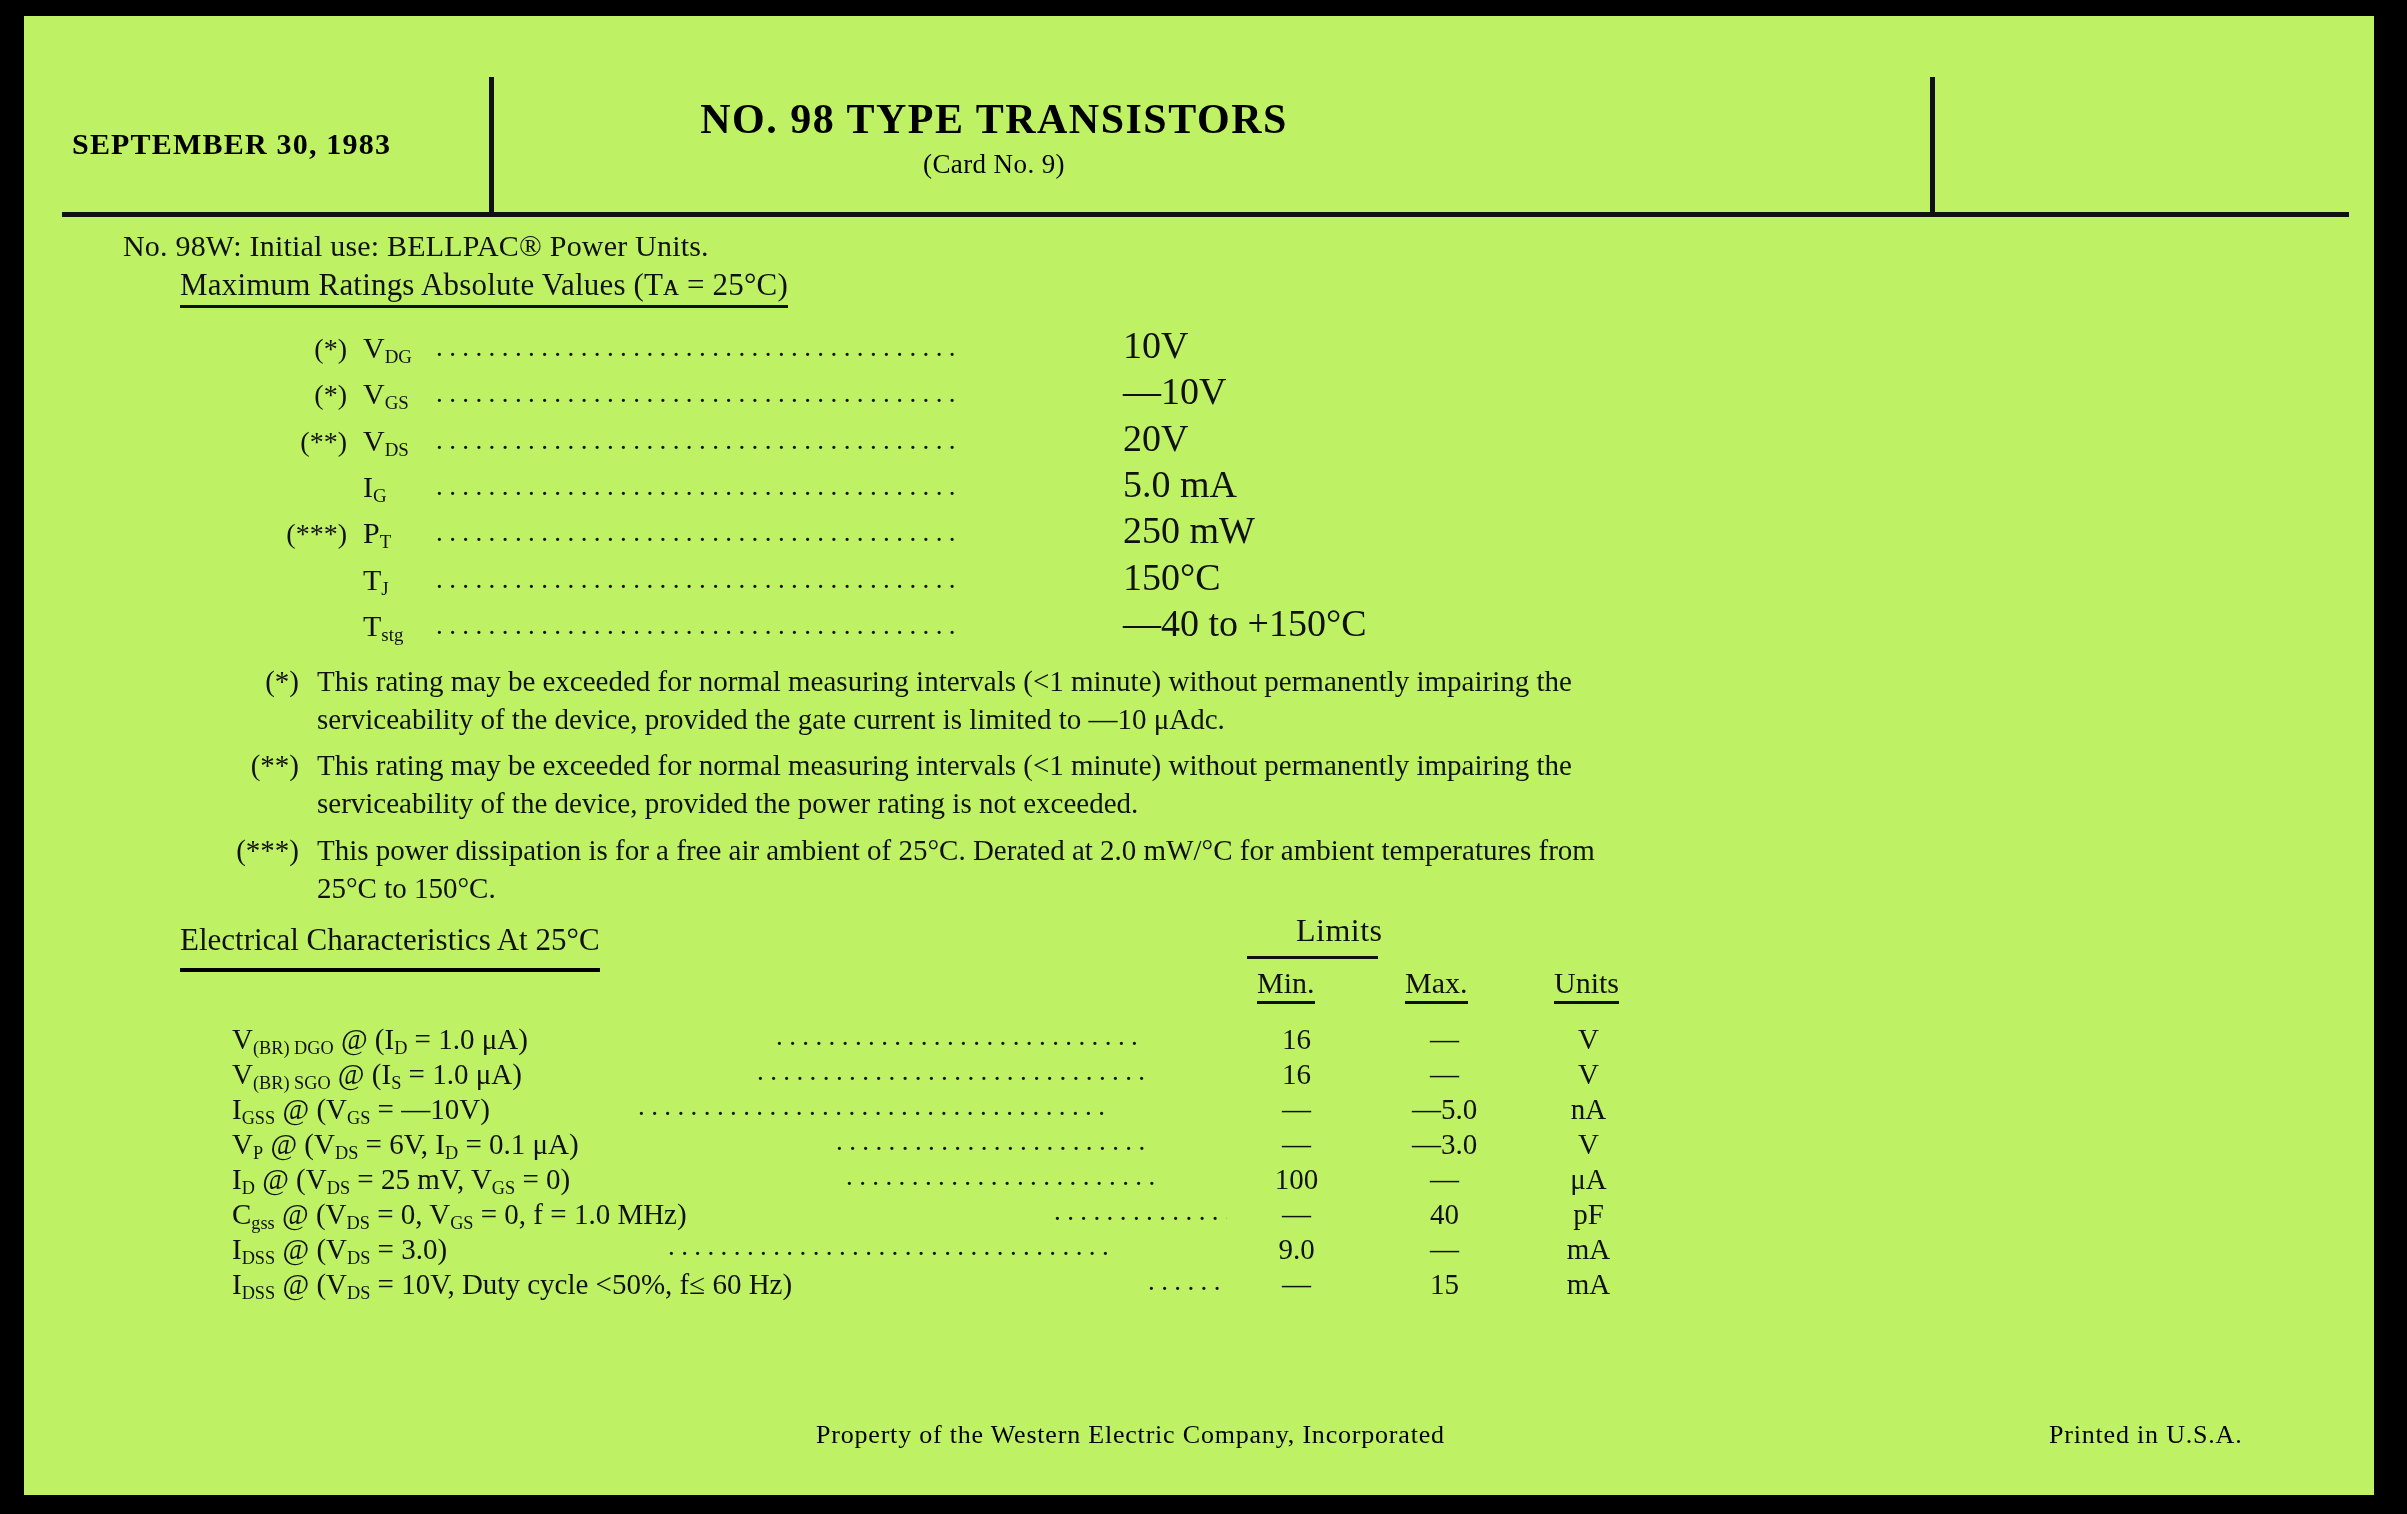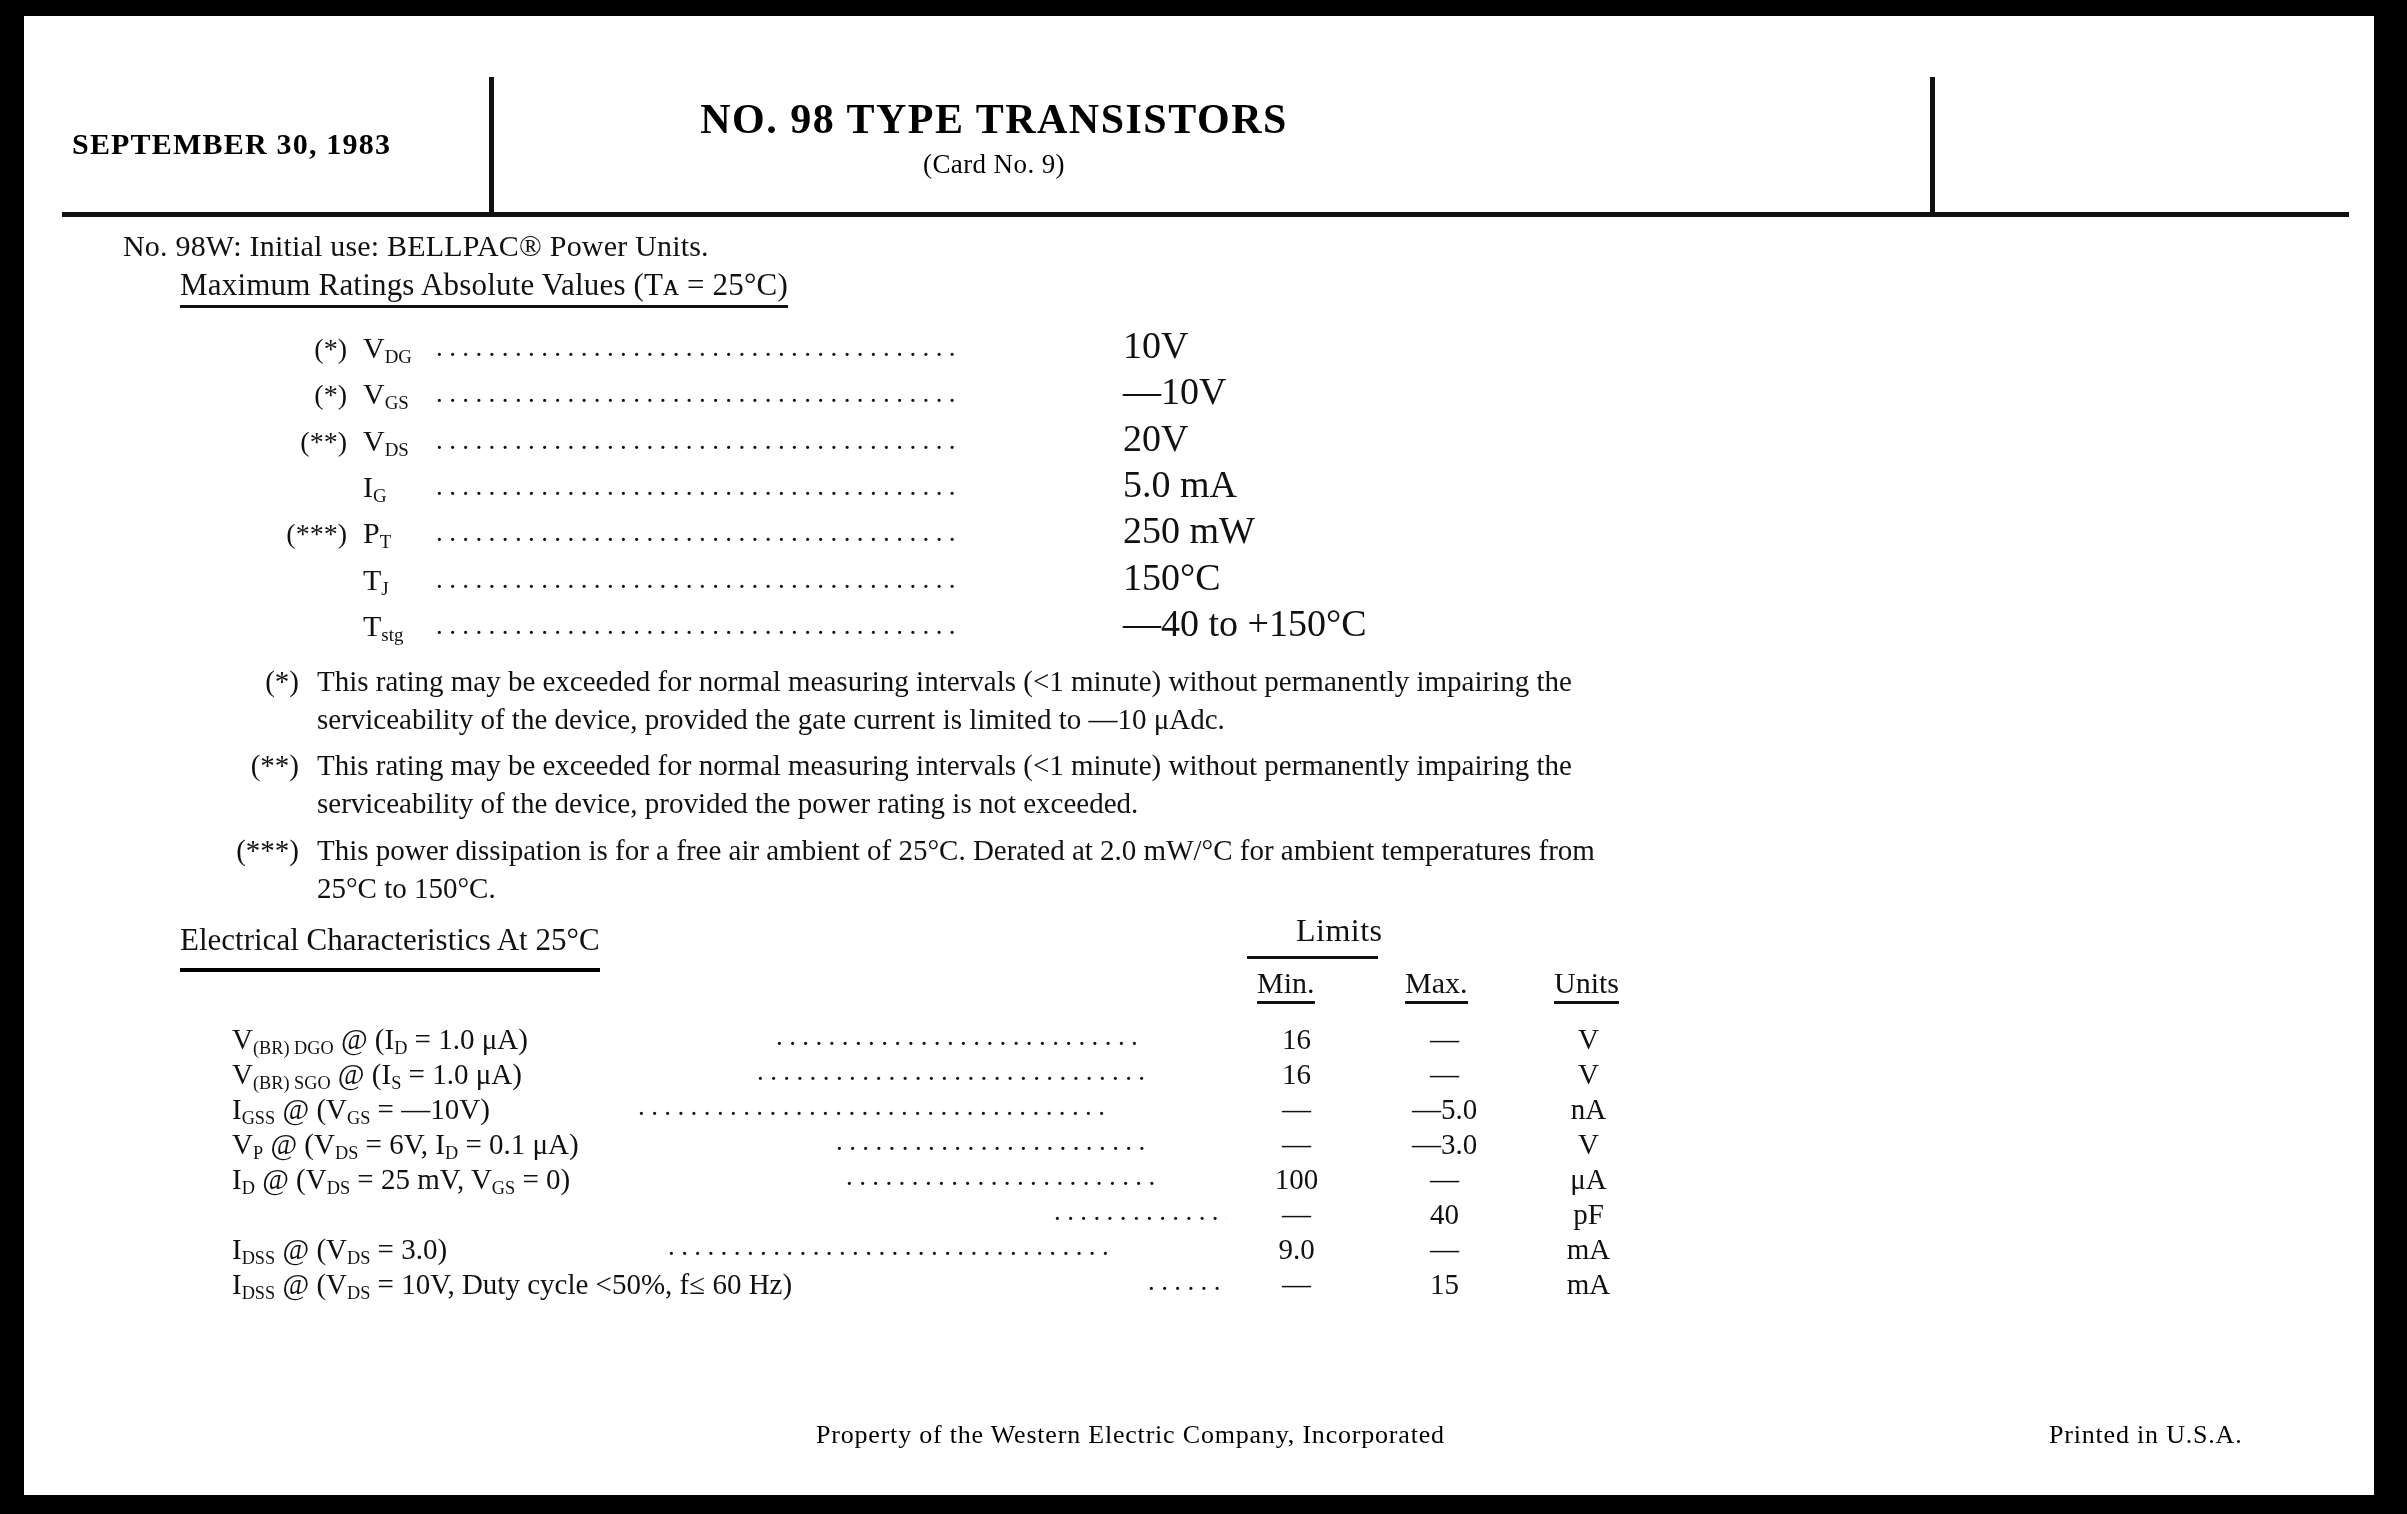--- a/index.html
+++ b/index.html
@@ -12,21 +12,21 @@
     height: 1515px;
     overflow: hidden;
     font-family: "Liberation Serif", serif;
   }
   .card {
     position: absolute;
     left: 24px;
     top: 16px;
     width: 2350px;
     height: 1479px;
-    background: #ffffff;
+    background: #bef264;
   }
   
   .header {
     position: relative;
     height: 149px;
   }
   .date {
     position: absolute;
     left: 48px;
     top: 111px;
@@ -387,20 +387,21 @@
             <div class="units">V</div>
           </div>
           <div class="row">
             <div class="label">I<sub>D</sub> @ (V<sub>DS</sub> = 25 mV, V<sub>GS</sub> = 0)</div>
             <div class="rdots" style="left: 822px; width: 381px;">........................</div>
             <div class="min">100</div>
             <div class="max">—</div>
             <div class="units">μA</div>
           </div>
           <div class="row">
+            <div class="label">C<sub>gss</sub> @ (V<sub>DS</sub> = 0, V<sub>GS</sub> = 0, f = 1.0  MHz)</div>
             <div class="rdots" style="left: 1030px; width: 173px;">...............</div>
             <div class="min">—</div>
             <div class="max">40</div>
             <div class="units">pF</div>
           </div>
           <div class="row">
             <div class="label">I<sub>DSS</sub> @  (V<sub>DS</sub> = 3.0)</div>
             <div class="rdots" style="left: 644px; width: 559px;">..................................</div>
             <div class="min">9.0</div>
             <div class="max">—</div>

